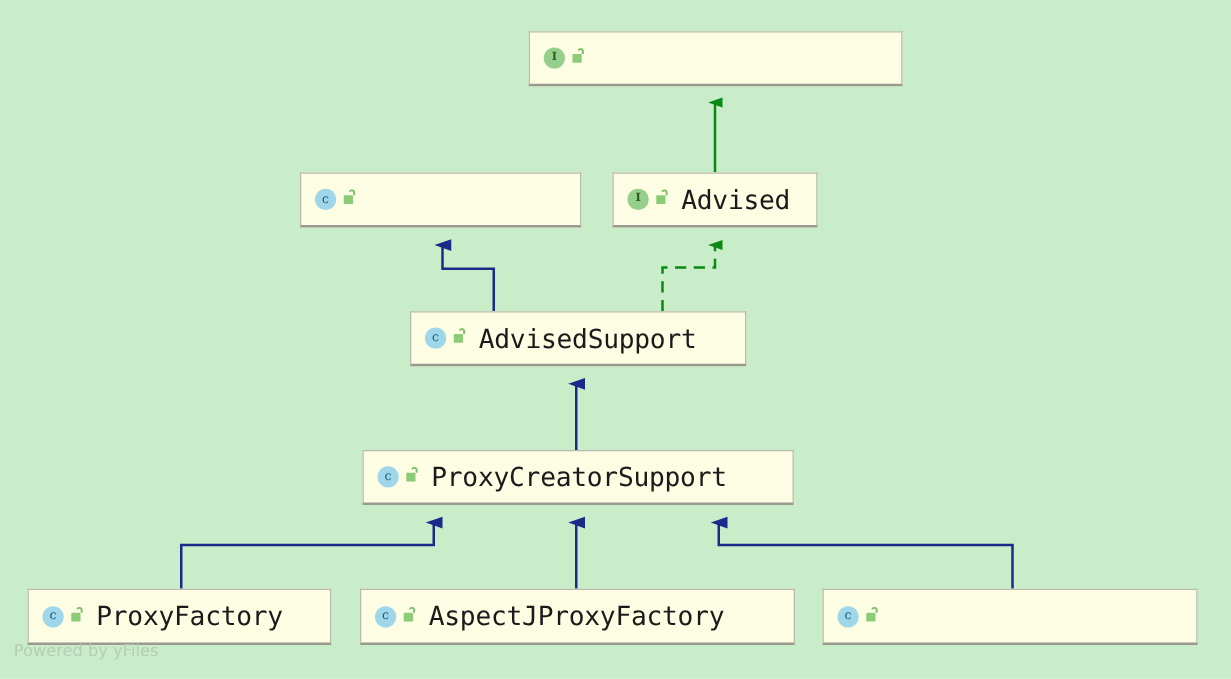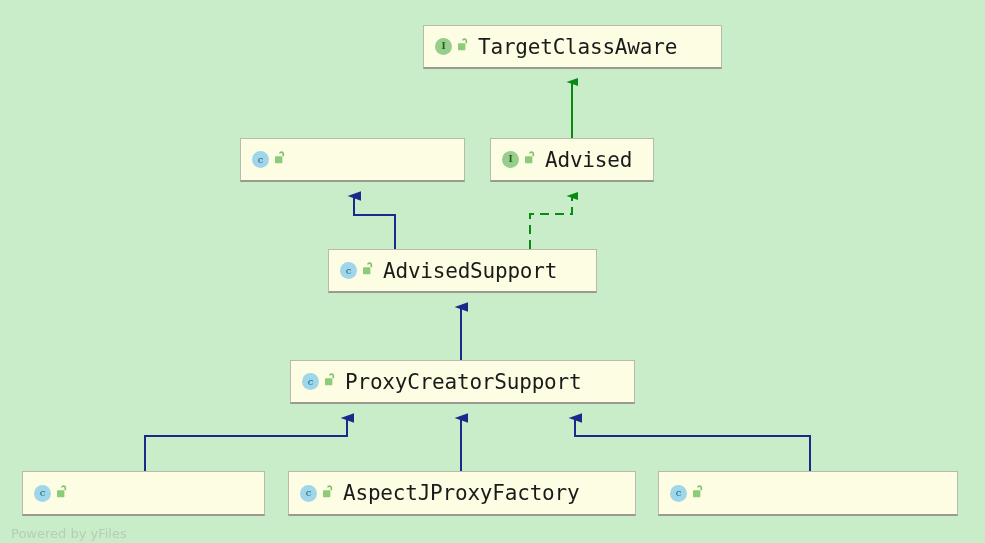--- a/index.html
+++ b/index.html
@@ -75,21 +75,21 @@
   .node-label {
     font-family: "DejaVu Sans Mono", monospace;
     font-size: 21px;
     color: #1a1a1a;
     white-space: nowrap;
     letter-spacing: -0.2px;
   }
   .watermark {
     position: absolute;
     left: 11px;
-    top: 526px;
+    top: 514px;
     font-family: "DejaVu Sans", sans-serif;
     font-size: 13px;
     color: #b5ceb5;
     z-index: 9;
     user-select: none;
   }
 </style>
 </head>
 <body>
 
@@ -137,21 +137,20 @@
   <div class="uml-node" style="left:423px; top:25px; width:299px; height:44px;">
     <span class="node-icons">
       <span class="type-icon interface-icon">I</span>
       <span class="lock-icon">
         <svg width="12" height="14" viewBox="0 0 12 14">
           <path d="M5 2.4 A2.6 2.6 0 0 1 10.1 2.4 L10.1 5.2 L8.5 5.2 L8.5 2.6 A1.3 1.3 0 0 0 6.3 2.6 Z" fill="#7fbf6b"></path>
           <rect x="1" y="5.2" width="7.4" height="7" rx="0.7" fill="#8ccc78"></rect>
         </svg>
       </span>
     </span>
-    <span class="node-label">TargetClassAware</span>
   </div>
 
   <div class="uml-node" style="left:240px; top:138px; width:225px; height:44px;">
     <span class="node-icons">
       <span class="type-icon class-icon">c</span>
       <span class="lock-icon">
         <svg width="12" height="14" viewBox="0 0 12 14">
           <path d="M5 2.4 A2.6 2.6 0 0 1 10.1 2.4 L10.1 5.2 L8.5 5.2 L8.5 2.6 A1.3 1.3 0 0 0 6.3 2.6 Z" fill="#7fbf6b"></path>
           <rect x="1" y="5.2" width="7.4" height="7" rx="0.7" fill="#8ccc78"></rect>
         </svg>
@@ -201,20 +200,21 @@
   <div class="uml-node" style="left:22px; top:471px; width:243px; height:45px;">
     <span class="node-icons">
       <span class="type-icon class-icon">c</span>
       <span class="lock-icon">
         <svg width="12" height="14" viewBox="0 0 12 14">
           <path d="M5 2.4 A2.6 2.6 0 0 1 10.1 2.4 L10.1 5.2 L8.5 5.2 L8.5 2.6 A1.3 1.3 0 0 0 6.3 2.6 Z" fill="#7fbf6b"></path>
           <rect x="1" y="5.2" width="7.4" height="7" rx="0.7" fill="#8ccc78"></rect>
         </svg>
       </span>
     </span>
+    <span class="node-label">ProxyFactory</span>
   </div>
 
   <div class="uml-node" style="left:288px; top:471px; width:348px; height:45px;">
     <span class="node-icons">
       <span class="type-icon class-icon">c</span>
       <span class="lock-icon">
         <svg width="12" height="14" viewBox="0 0 12 14">
           <path d="M5 2.4 A2.6 2.6 0 0 1 10.1 2.4 L10.1 5.2 L8.5 5.2 L8.5 2.6 A1.3 1.3 0 0 0 6.3 2.6 Z" fill="#7fbf6b"></path>
           <rect x="1" y="5.2" width="7.4" height="7" rx="0.7" fill="#8ccc78"></rect>
         </svg>

